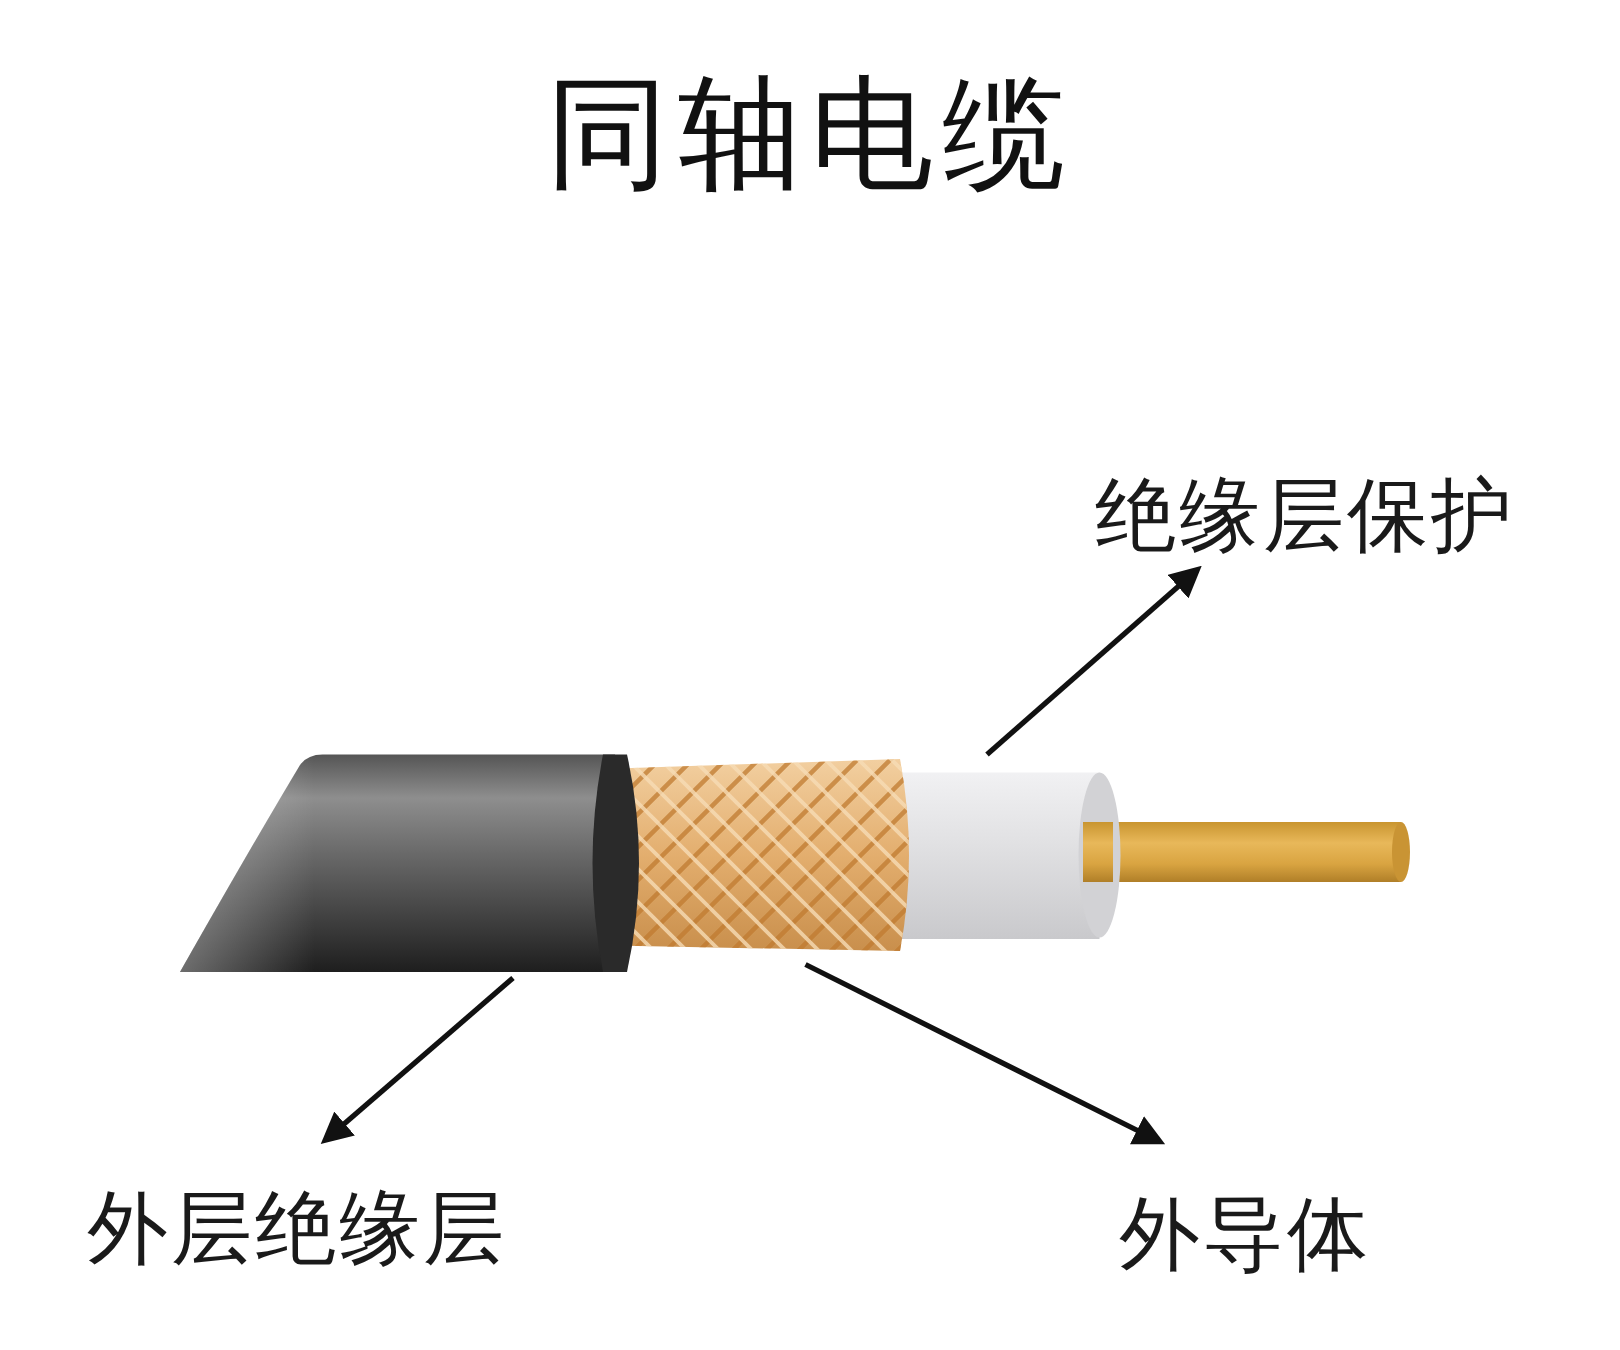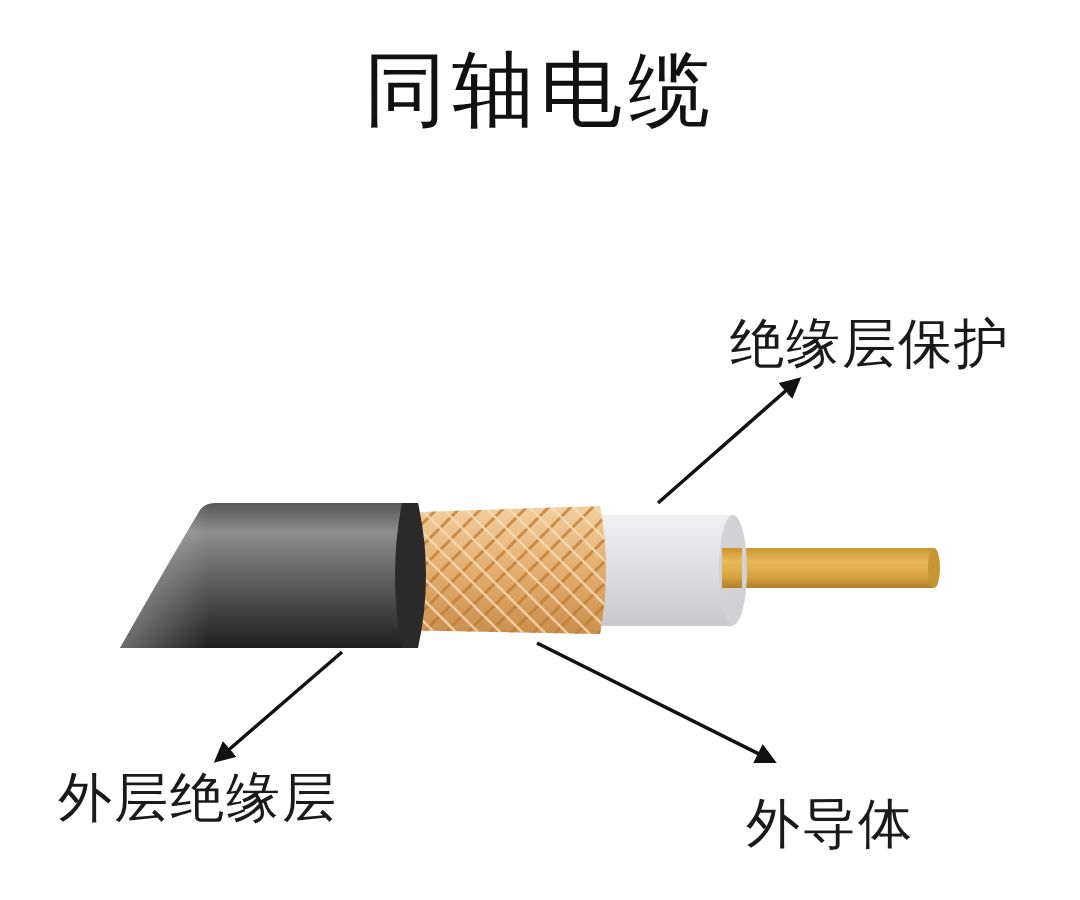--- a/index.html
+++ b/index.html
@@ -28,21 +28,21 @@
     }
     .label {
       position: absolute;
       font-size: 54px;
       line-height: 64px;
       color: #1a1a1a;
       white-space: nowrap;
       letter-spacing: 2px;
     }
     .label-insulation { left: 730px; top: 312px; }
-    .label-jacket { left: 58px; top: 766px; }
+    .label-jacket { left: 58px; top: 787px; }
     .label-conductor { left: 746px; top: 796px; font-family: Liberation Mono, monospace; }
     svg.diagram {
       position: absolute;
       left: 0;
       top: 0;
     }
   </style>
 </head>
 <body>
 

